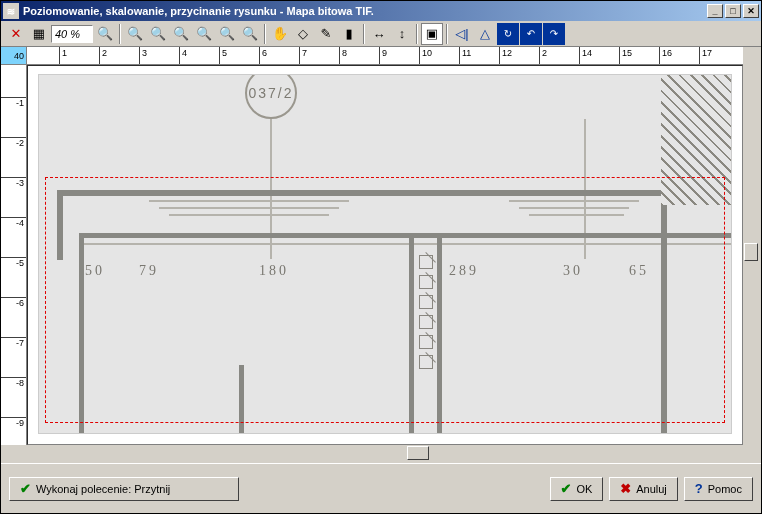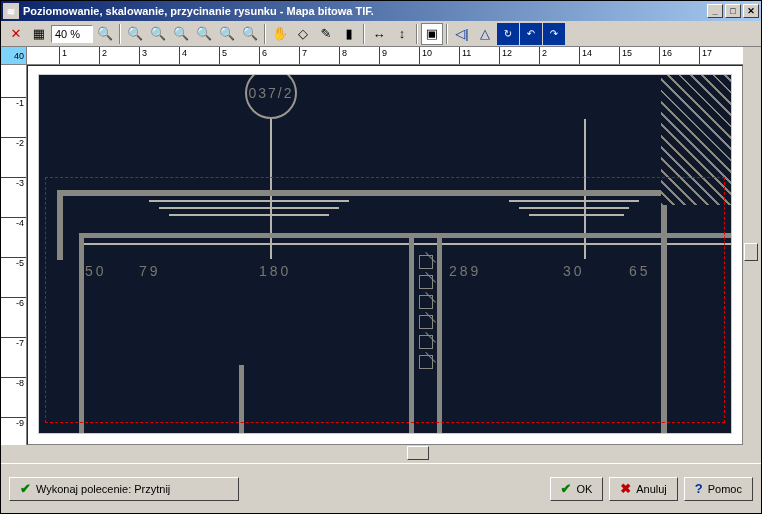--- a/index.html
+++ b/index.html
@@ -66,21 +66,21 @@
     margin: 0 2px;
   }
   .zoom-box {
     width: 42px; height: 18px;
     background: #fff;
     border: 1px solid #808080;
     border-right-color: #fff;
     border-bottom-color: #fff;
     font-size: 11px;
     padding: 1px 3px;
-    display: flex; align-items: center;
+    display: flex; align-items: center; font-style: italic;
   }
   .canvas-area {
     position: relative;
     height: 416px;
     background: #d4d0c8;
   }
   .ruler-corner {
     position: absolute;
     top: 0; left: 0;
     width: 26px; height: 18px;
@@ -129,41 +129,41 @@
   .viewport {
     position: absolute;
     top: 18px; left: 26px; right: 18px; bottom: 18px;
     background: #fff;
     border: 1px inset #808080;
     overflow: hidden;
   }
   .drawing {
     position: absolute;
     top: 8px; left: 10px; right: 10px; bottom: 10px;
-    background: #0f172a;
+    background: #e5e5e5;
     border: 1px solid #ccc;
     overflow: hidden;
   }
   .crop-rect {
     position: absolute;
     border: 1.5px dashed #e00000;
     pointer-events: none;
   }
   
   .wall {
     position: absolute;
     background: #888883;
   }
   .thinline {
     position: absolute;
     background: #b5b3ac;
   }
   .dimtext {
     position: absolute;
-    font-family: Liberation Sans, sans-serif;
+    font-family: Liberation Serif, serif;
     font-size: 14px;
     color: #797770;
     letter-spacing: 3px;
   }
   .circle {
     position: absolute;
     border: 2px solid #9a978e;
     border-radius: 50%;
     background: transparent;
     display: flex; align-items: center; justify-content: center;

